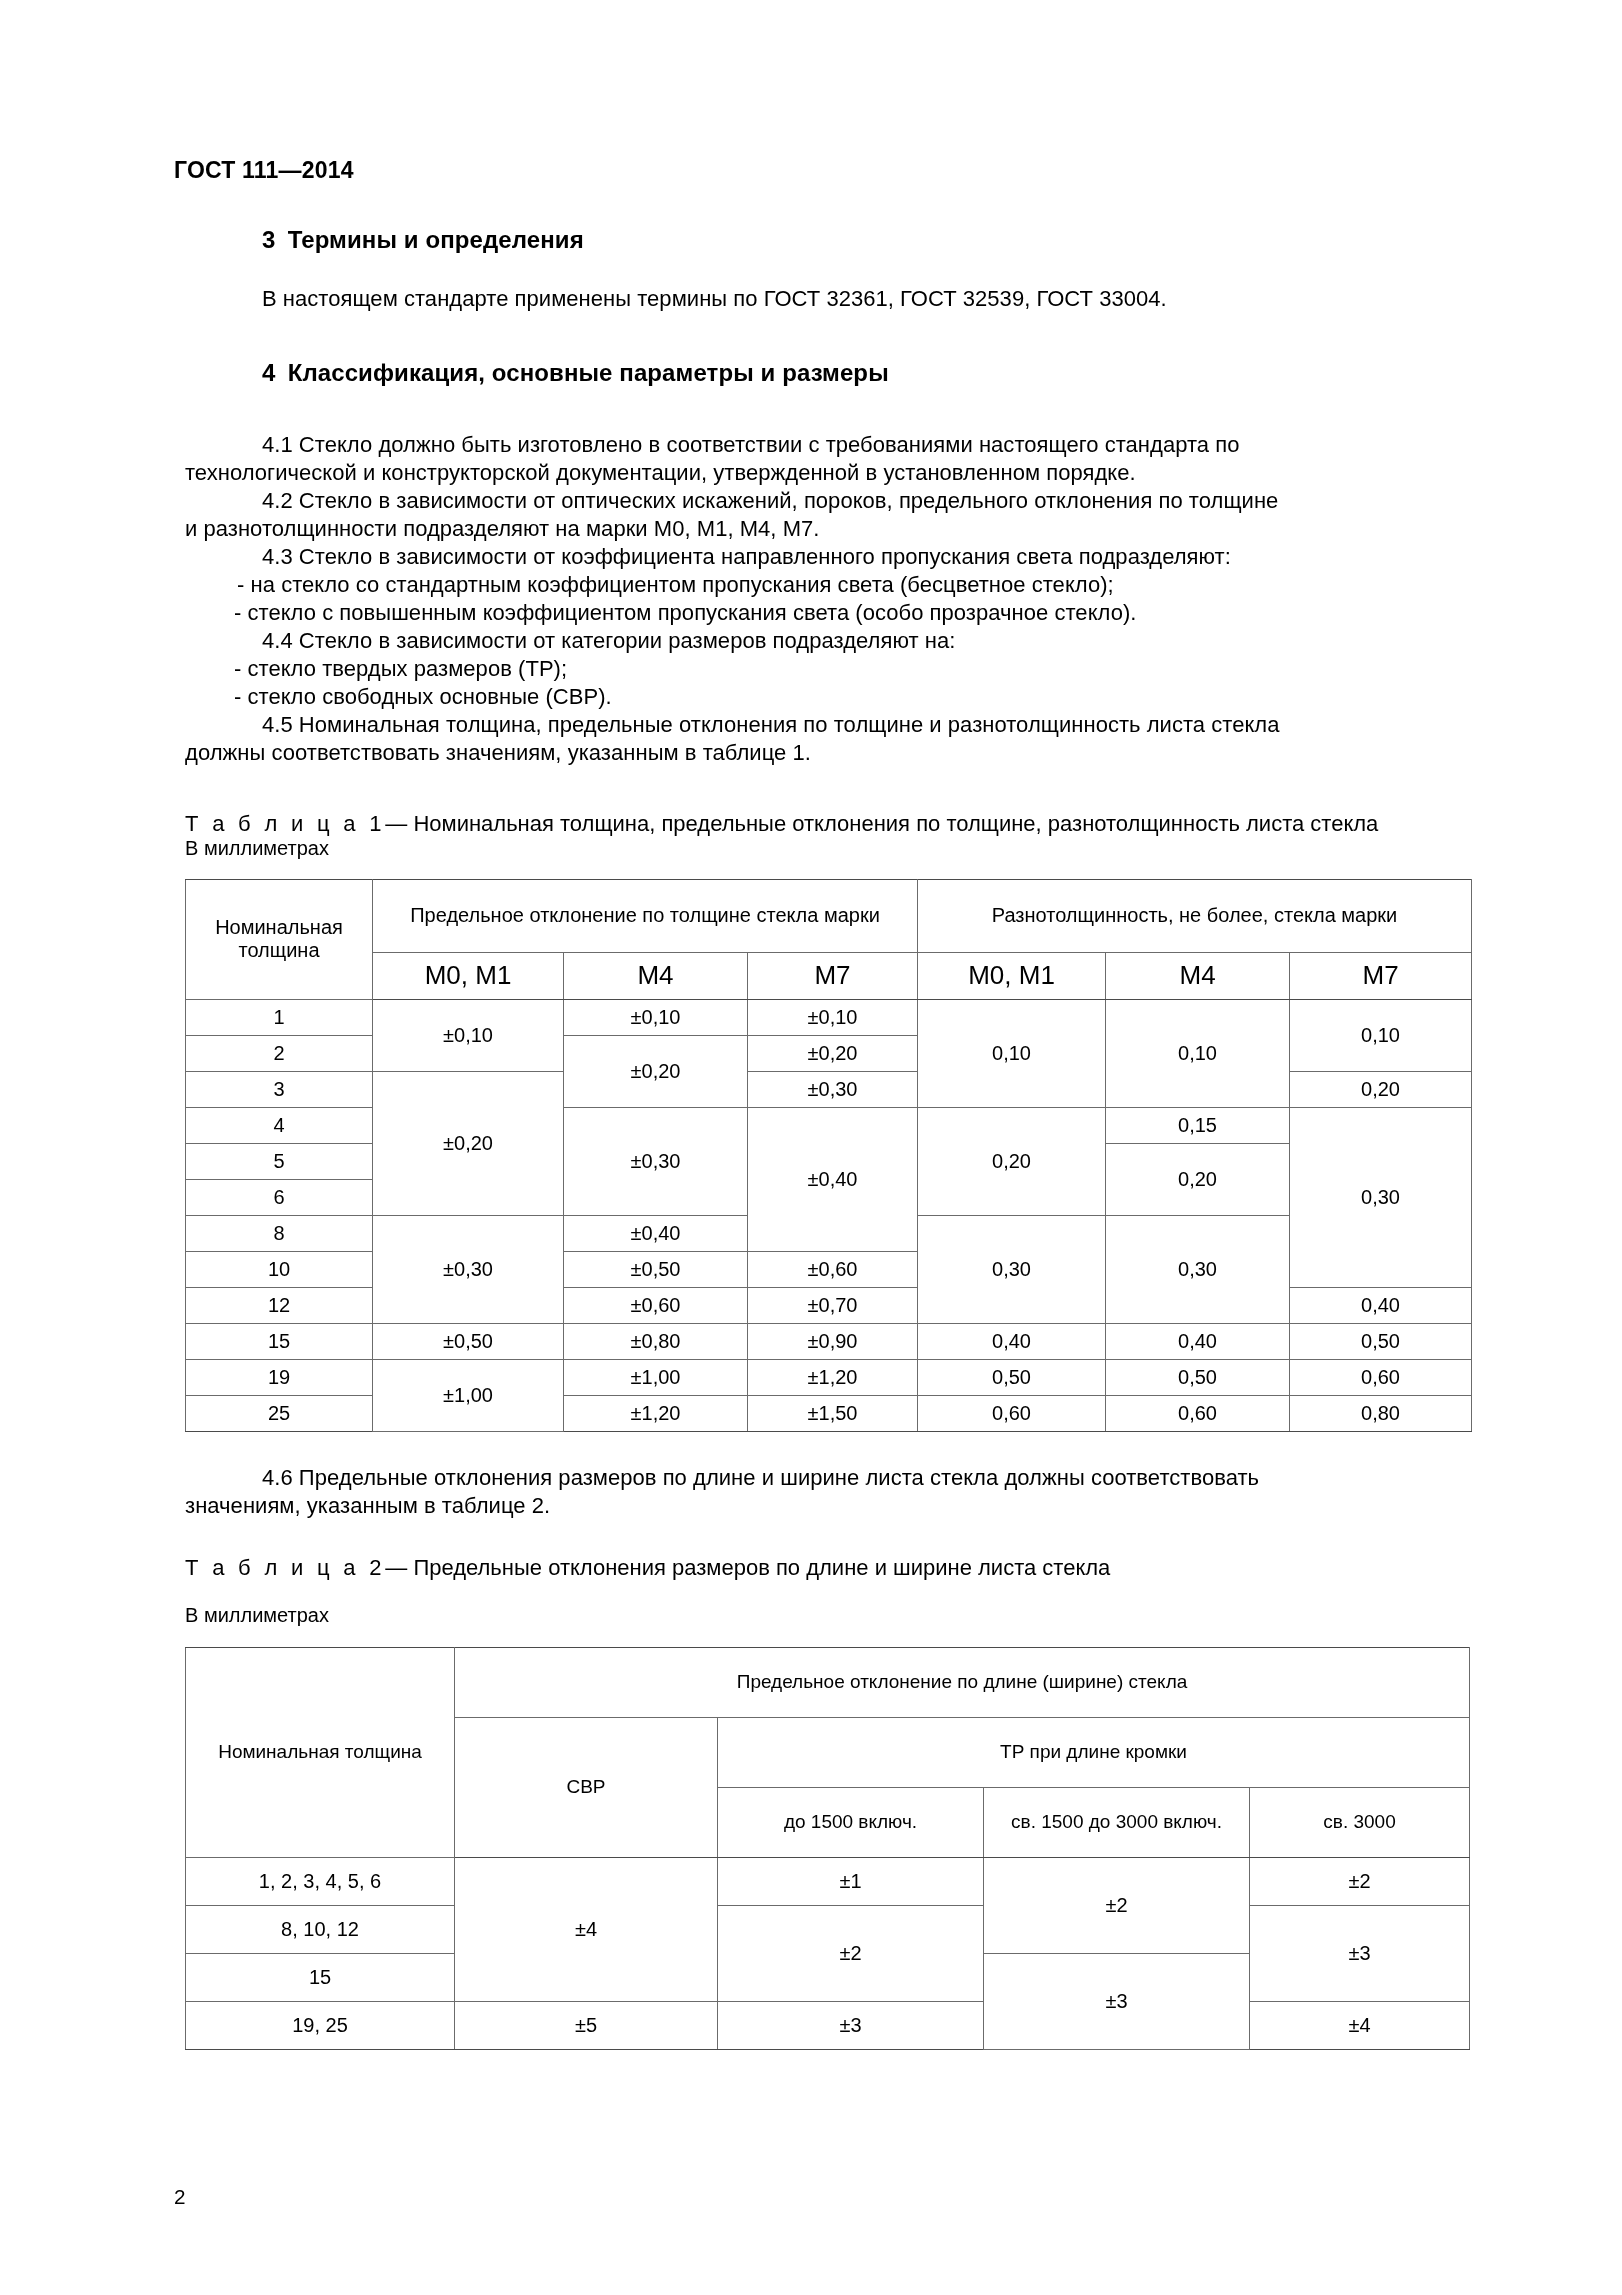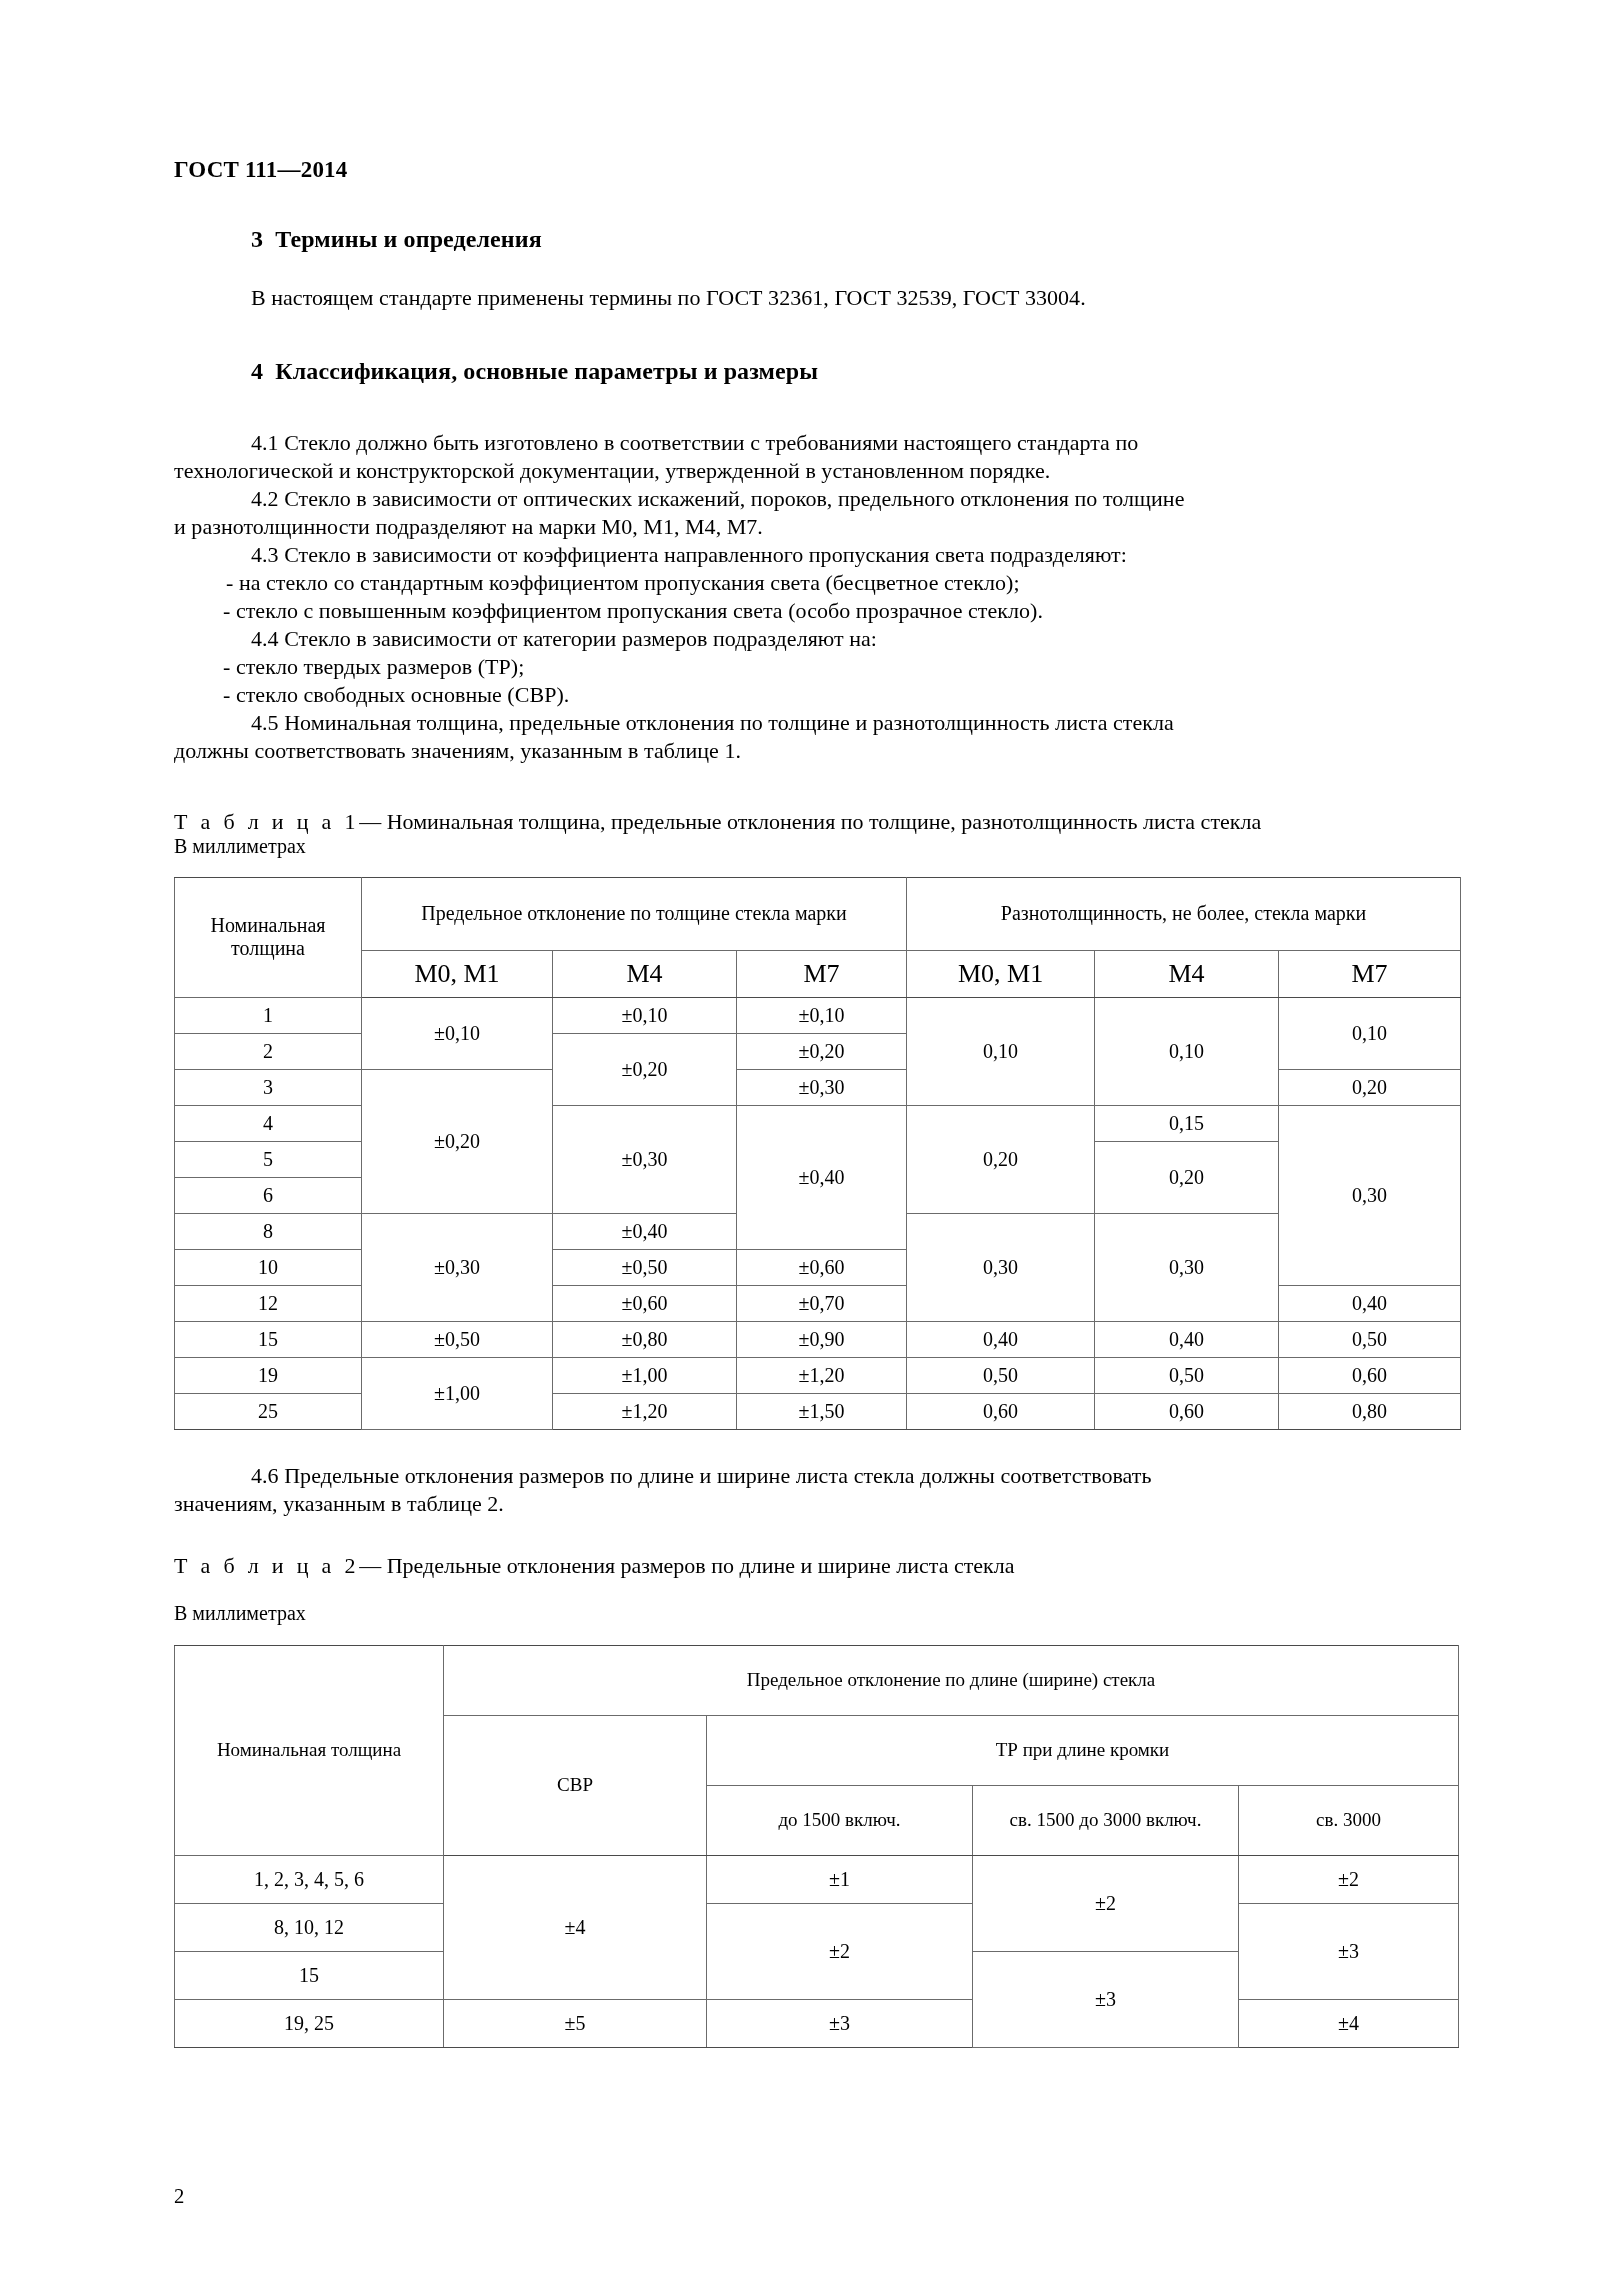--- a/index.html
+++ b/index.html
@@ -3,28 +3,28 @@
 <meta charset="utf-8">
 <style>
   html, body { margin:0; padding:0; background:#fff; }
   body {
     width:1623px; height:2295px;
     font-family:"Liberation Sans", sans-serif;
     color:#000;
     position:relative;
     -webkit-font-smoothing:antialiased;
   }
-  .page { position:absolute; left:0; top:0; width:1623px; height:1991px;font-family:Liberation Serif, serif; }
+  .page { position:absolute; left:0; top:0; width:1623px; height:1991px; }
 
   .running-head {
     position:absolute; left:174px; top:157px;
     font-size:23px; font-weight:bold; letter-spacing:0.2px;
   }
 
-  .content { position:absolute; left:174px; top:214px; width:1279px; }
+  .content { position:absolute; left:185px; top:214px; width:1279px; }
 
   h2.sec {
     font-size:24px; font-weight:bold;
     margin:0; padding:0;
     letter-spacing:0.1px;
   }
   .sec-num { margin-right:12.2px; }
 
   .sec3-wrap { margin-left:77px; margin-top:12.2px; }
   .sec4-wrap { margin-left:77px; margin-top:46px; }

